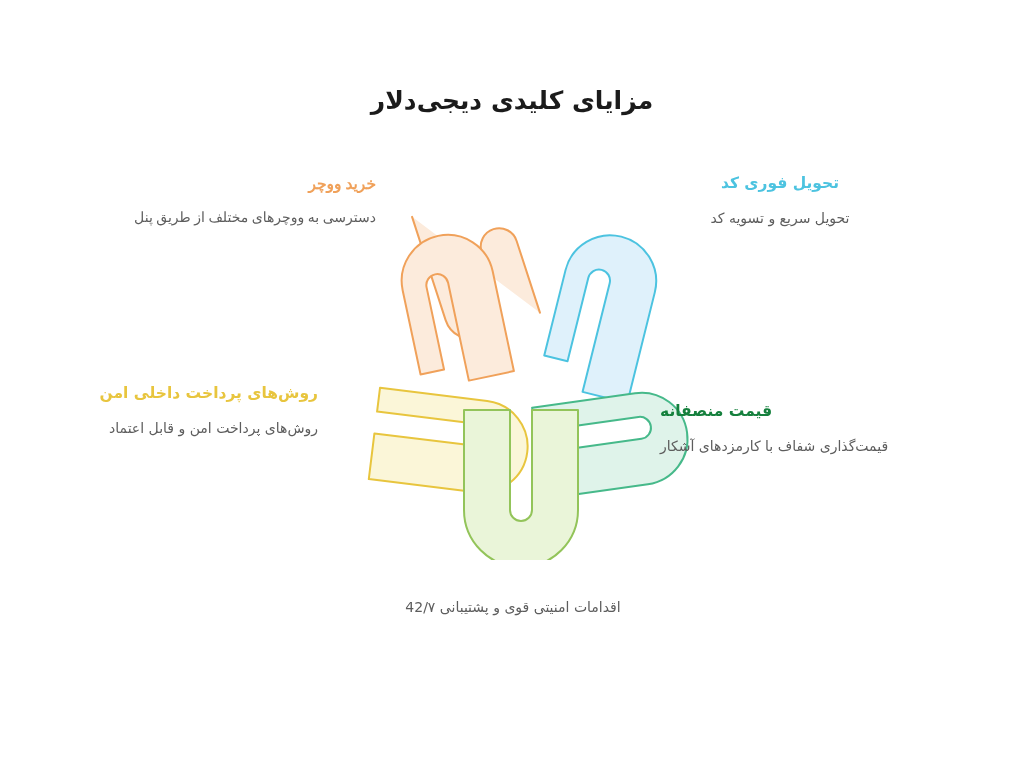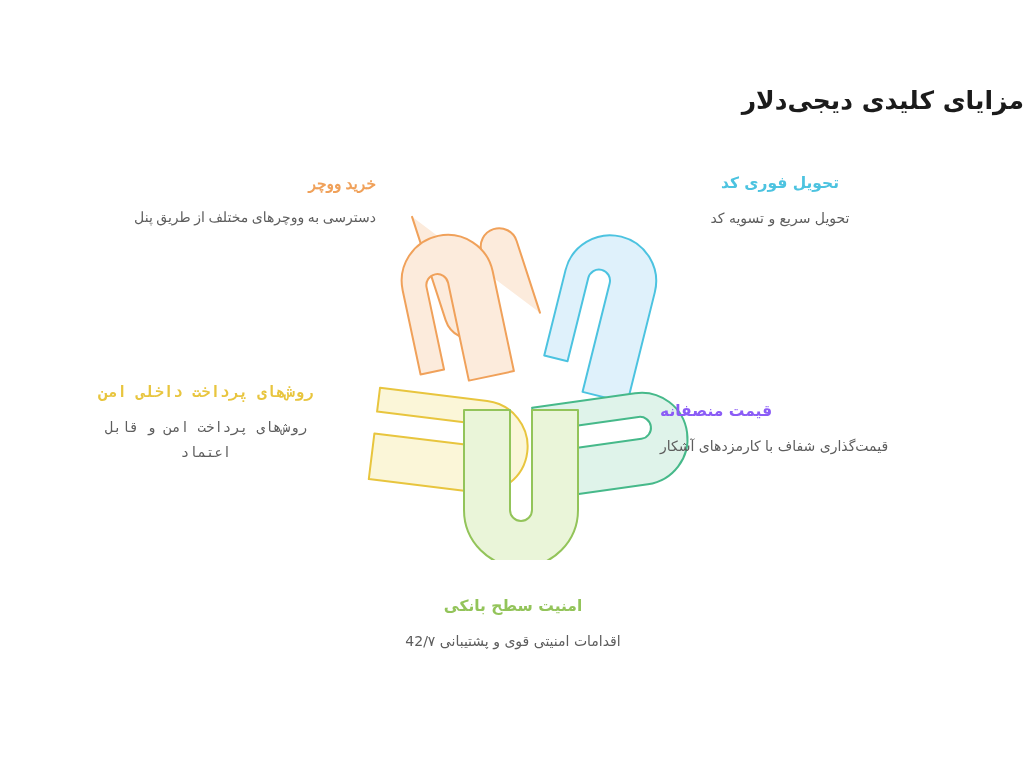--- a/index.html
+++ b/index.html
@@ -17,21 +17,21 @@
   #canvas {
     position: relative;
     width: 1024px;
     height: 768px;
   }
   #title {
     position: absolute;
     top: 86px;
     left: 0;
     width: 1024px;
-    text-align: right;
+    text-align: center;
     font-size: 25px;
     font-weight: bold;
     color: #1b1b1b;
     letter-spacing: 0px;
   }
   .graphic {
     position: absolute;
     left: 332px;
     top: 170px;
     width: 360px;
@@ -60,36 +60,35 @@
     width: 240px;
   }
   #lbl-delivery .head { color: #4cc3e0; }
 
   #lbl-price {
     left: 660px;
     top: 400px;
     text-align: left;
     width: 240px;
   }
-  #lbl-price .head { color: #8b5cf6; }
+  #lbl-price .head { color: #15803d; }
 
   #lbl-security {
     left: 398px;
     top: 595px;
     text-align: center;
     width: 230px;
   }
   #lbl-security .head { color: #93c45a; }
 
   #lbl-payment {
-    left: 86px;
+    left: 78px;
     top: 382px;
-    text-align: center;
+    text-align: right;
     width: 240px;
-    font-family: Liberation Mono, monospace;
   }
   #lbl-payment .head { color: #e8c53e; }
 
   #lbl-voucher {
     left: 126px;
     top: 172px;
     text-align: right;
     width: 250px;
     font-family: Liberation Serif, serif;
   }
@@ -174,21 +173,20 @@
     <div class="head">تحویل فوری کد</div>
     <div class="desc">تحویل سریع و تسویه کد</div>
   </div>
 
   <div class="label" id="lbl-price">
     <div class="head">قیمت منصفانه</div>
     <div class="desc">قیمت‌گذاری شفاف با کارمزدهای آشکار</div>
   </div>
 
   <div class="label" id="lbl-security">
-    <div class="head">امنیت سطح بانکی</div>
     <div class="desc">اقدامات امنیتی قوی و پشتیبانی 42/۷</div>
   </div>
 
   <div class="label" id="lbl-payment">
     <div class="head">روش‌های پرداخت داخلی امن</div>
     <div class="desc">روش‌های پرداخت امن و قابل اعتماد</div>
   </div>
 
   <div class="label" id="lbl-voucher">
     <div class="head">خرید ووچر</div>

